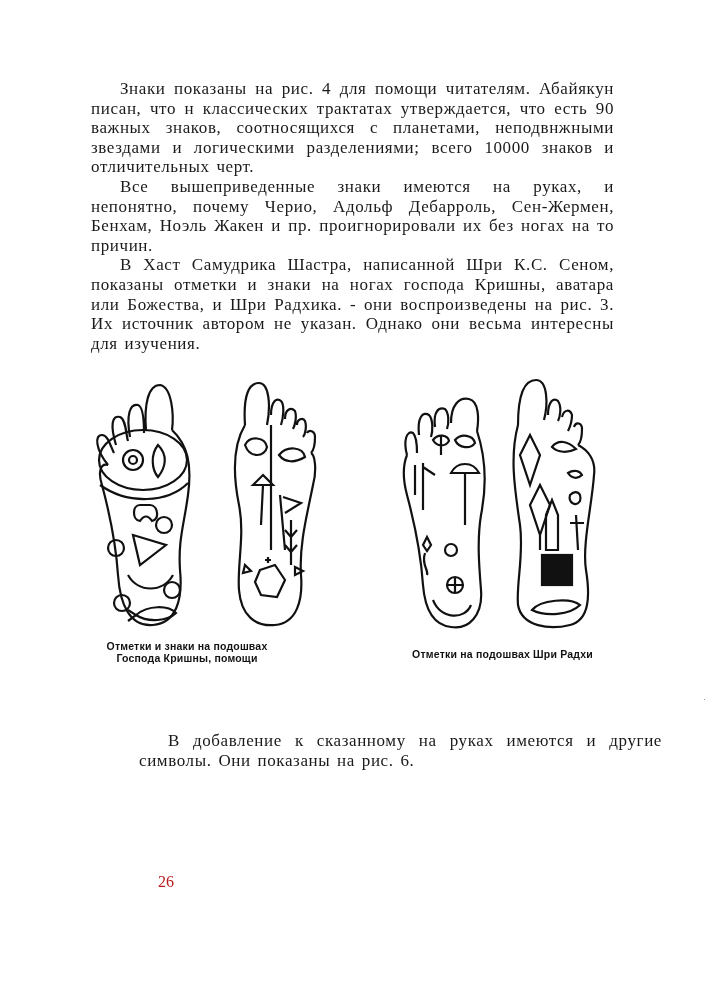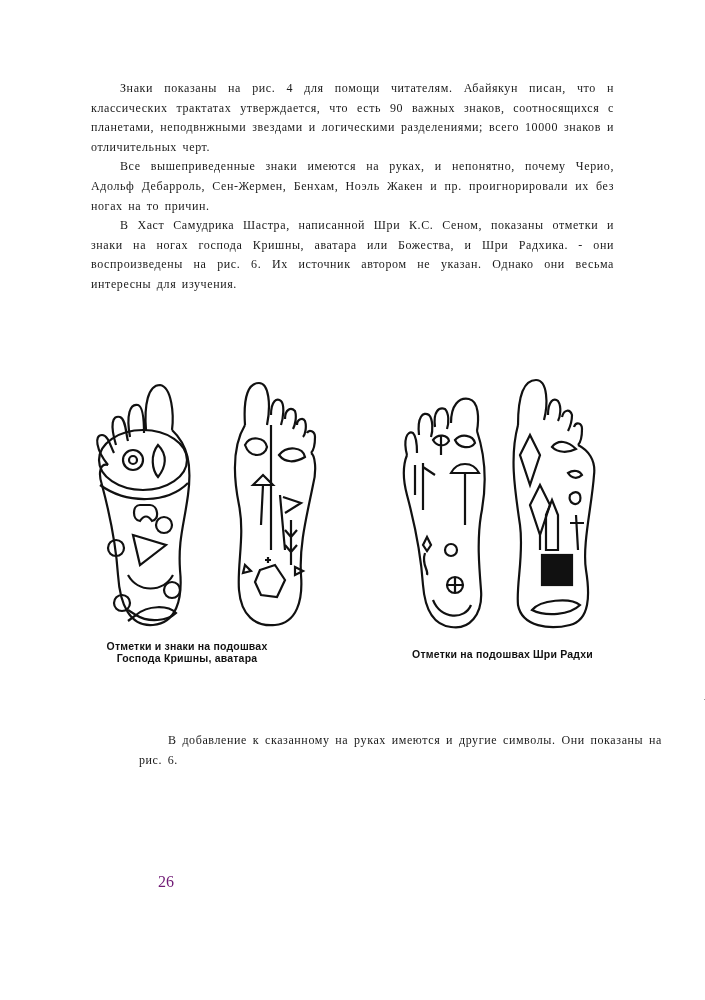--- a/index.html
+++ b/index.html
@@ -1,36 +1,36 @@
 <!DOCTYPE html>
 <html><head>
 <meta charset="utf-8">
 <style>
   html, body { margin: 0; padding: 0; background: #ffffff; }
   body { width: 705px; height: 1000px; position: relative; overflow: hidden; }
   .page { position: absolute; left: 0; top: 0; width: 705px; height: 1000px; background: #fff; color: #1a1a1a; }
-  .text-block { position: absolute; left: 91px; width: 523px; font-family: "Liberation Serif", serif; font-size: 12px; line-height: 19.6px; text-align: justify; letter-spacing: 0.6px; word-spacing: 2px; }
+  .text-block { position: absolute; left: 91px; width: 523px; font-family: "Liberation Serif", serif; font-size: 17px; line-height: 19.6px; text-align: justify; letter-spacing: 0.6px; word-spacing: 2px; }
   .text-block p { margin: 0; text-indent: 29px; }
   #block-top { top: 79px; }
   #block-bottom { top: 731px; margin-left: 48px; }
   .figure { position: absolute; left: 0; top: 365px; width: 560px; height: 320px; }
   .foot { position: absolute; }
   .fig-label { position: absolute; font-family: "Liberation Sans", sans-serif; font-weight: bold; font-size: 10.5px; line-height: 12px; color: #111; text-align: center; letter-spacing: 0.2px; }
   .fig-caption { position: absolute; left: 0; width: 705px; top: 685px; text-align: right; font-family: "Liberation Serif", serif; font-style: italic; font-size: 17px; color: #1a1a1a; padding-left: 47px; }
-  .page-number { position: absolute; left: 158px; top: 873px; font-family: "Liberation Serif", serif; font-size: 16px; color: #701a75; }
+  .page-number { position: absolute; left: 158px; top: 873px; font-family: "Liberation Serif", serif; font-size: 16px; color: #b91c1c; }
 </style>
 </head>
 <body>
 
 <div class="page">
 
   <div class="text-block" id="block-top">
     <p>Знаки показаны на рис. 4 для помощи читателям. Абайякун писан, что н классических трактатах утверждается, что есть 90 важных знаков, соотносящихся с планетами, неподвнжными звездами и логическими разделениями; всего 10000 знаков и отличительных черт.</p>
     <p>Все вышеприведенные знаки имеются на руках, и непонятно, почему Черио, Адольф Дебарроль, Сен-Жермен, Бенхам, Ноэль Жакен и пр. проигнорировали их без ногах на то причин.</p>
-    <p>В Хаст Самудрика Шастра, написанной Шри К.С. Сеном, показаны отметки и знаки на ногах господа Кришны, аватара или Божества, и Шри Радхика. - они воспроизведены на рис. 6. Их источник автором не указан. Однако они весьма интересны для изучения.</p>
+    <p>В Хаст Самудрика Шастра, написанной Шри К.С. Сеном, показаны отметки и знаки на ногах господа Кришны, аватара или Божества, и Шри Радхика. - они воспроизведены на рис. 3. Их источник автором не указан. Однако они весьма интересны для изучения.</p>
   </div>
 
   <div class="figure">
 
     <svg class="foot" style="left:88px;top:10px" width="110" height="255" viewBox="0 0 110 255">
       <g fill="none" stroke="#111" stroke-width="2.2">
         <path d="M20,90 C8,75 6,60 14,60 C20,60 22,70 26,78 M28,70 C22,50 24,40 32,42 C38,44 38,60 40,66 M42,62 C38,40 42,28 50,30 C56,32 56,50 56,58 M58,55 C56,30 60,10 72,10 C84,12 86,40 84,55"></path>
         <path d="M84,55 C100,70 104,90 100,120 C96,150 90,165 92,195 C95,225 88,248 65,250 C42,252 32,230 30,200 C28,170 22,140 14,110 C10,98 12,88 20,90"></path>
         <ellipse cx="55" cy="85" rx="44" ry="30"></ellipse>
         <path d="M12,110 C40,130 80,128 100,108"></path>
@@ -91,21 +91,21 @@
         <path d="M60,120 C66,114 72,118 70,126 C66,132 58,128 60,120 Z"></path>
         <path d="M66,140 L68,175 M60,148 L74,148"></path>
         <path d="M36,140 L42,125 L48,140 L48,175 L36,175 Z"></path>
         <rect x="32" y="180" width="30" height="30" fill="#111"></rect>
         <path d="M22,235 C30,225 60,222 70,230 C60,240 36,242 22,235 Z"></path>
       </g>
     </svg>
 
     <div class="fig-label" style="left:92px;top:275px;width:190px">
       <div>Отметки и знаки на подошвах</div>
-      <div>Господа Кришны, аватара</div>
+      <div>Господа Кришны, помощи</div>
     </div>
     <div class="fig-label" style="left:380px;top:283px;width:245px">Отметки на подошвах Шри Радхи</div>
   </div>
 
   <div class="fig-caption">Рис. 5.</div>
 
   <div class="text-block" id="block-bottom">
     <p>В добавление к сказанному на руках имеются и другие символы. Они показаны на рис. 6.</p>
   </div>
 

